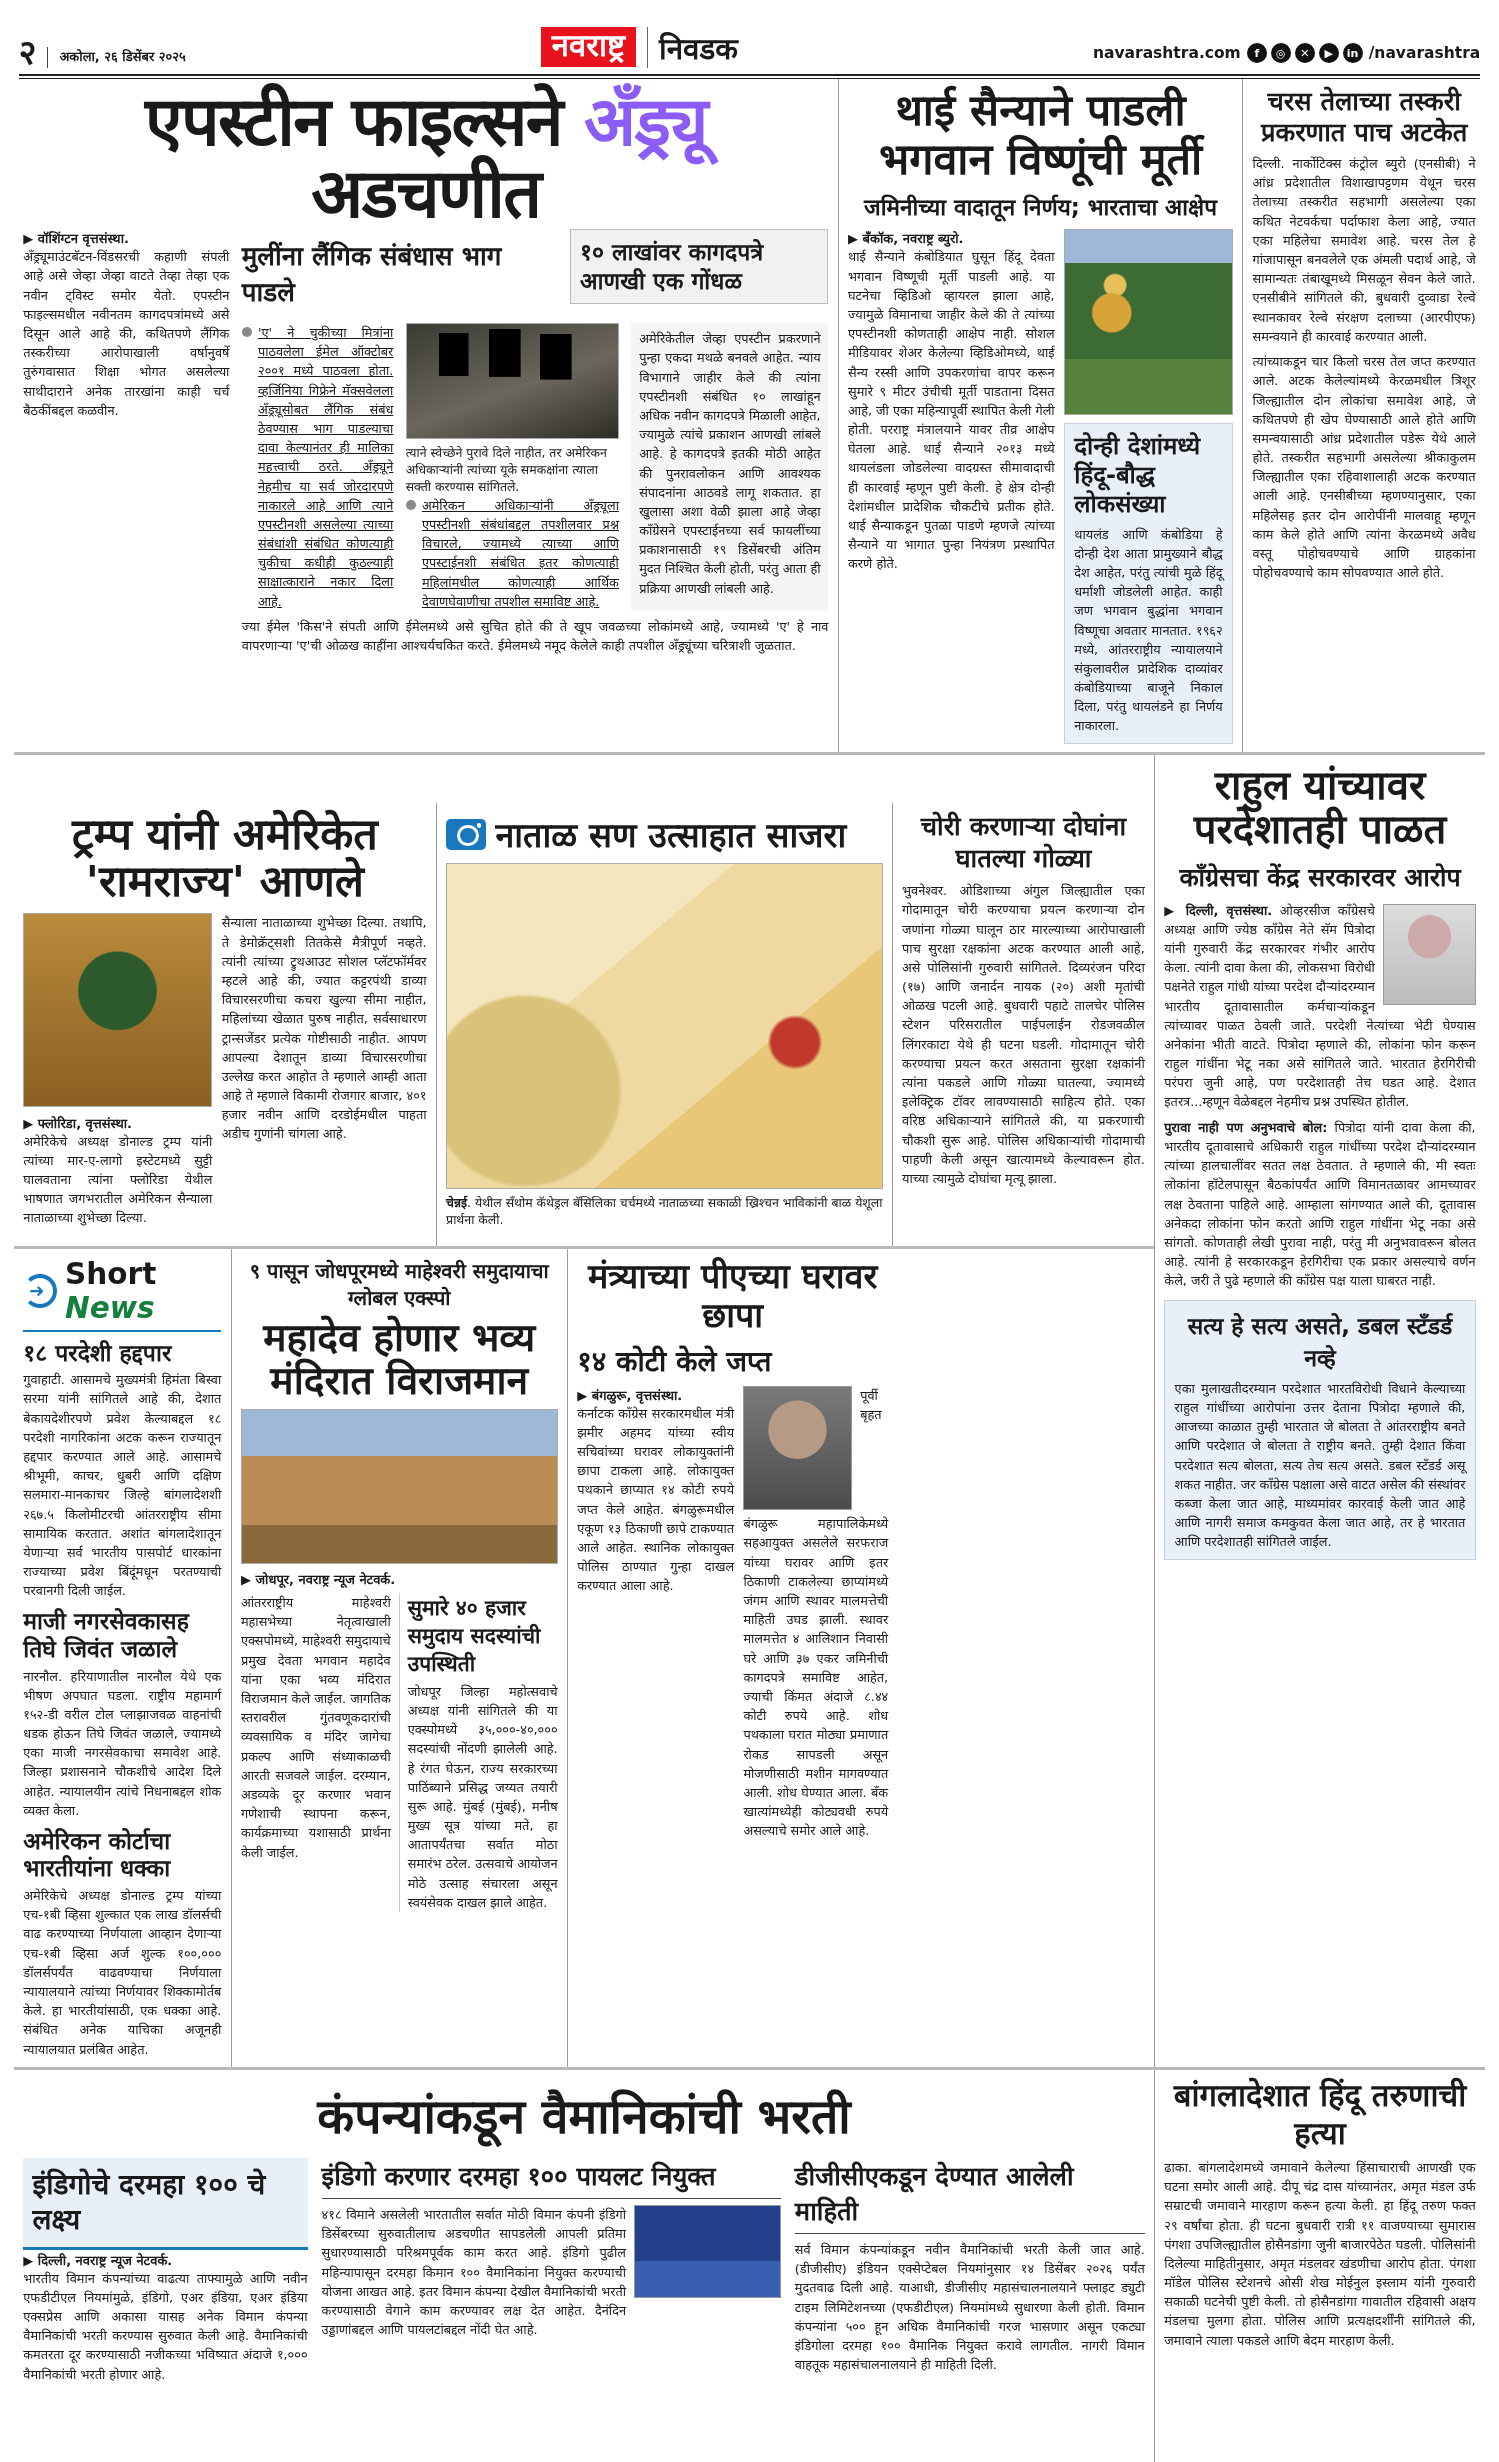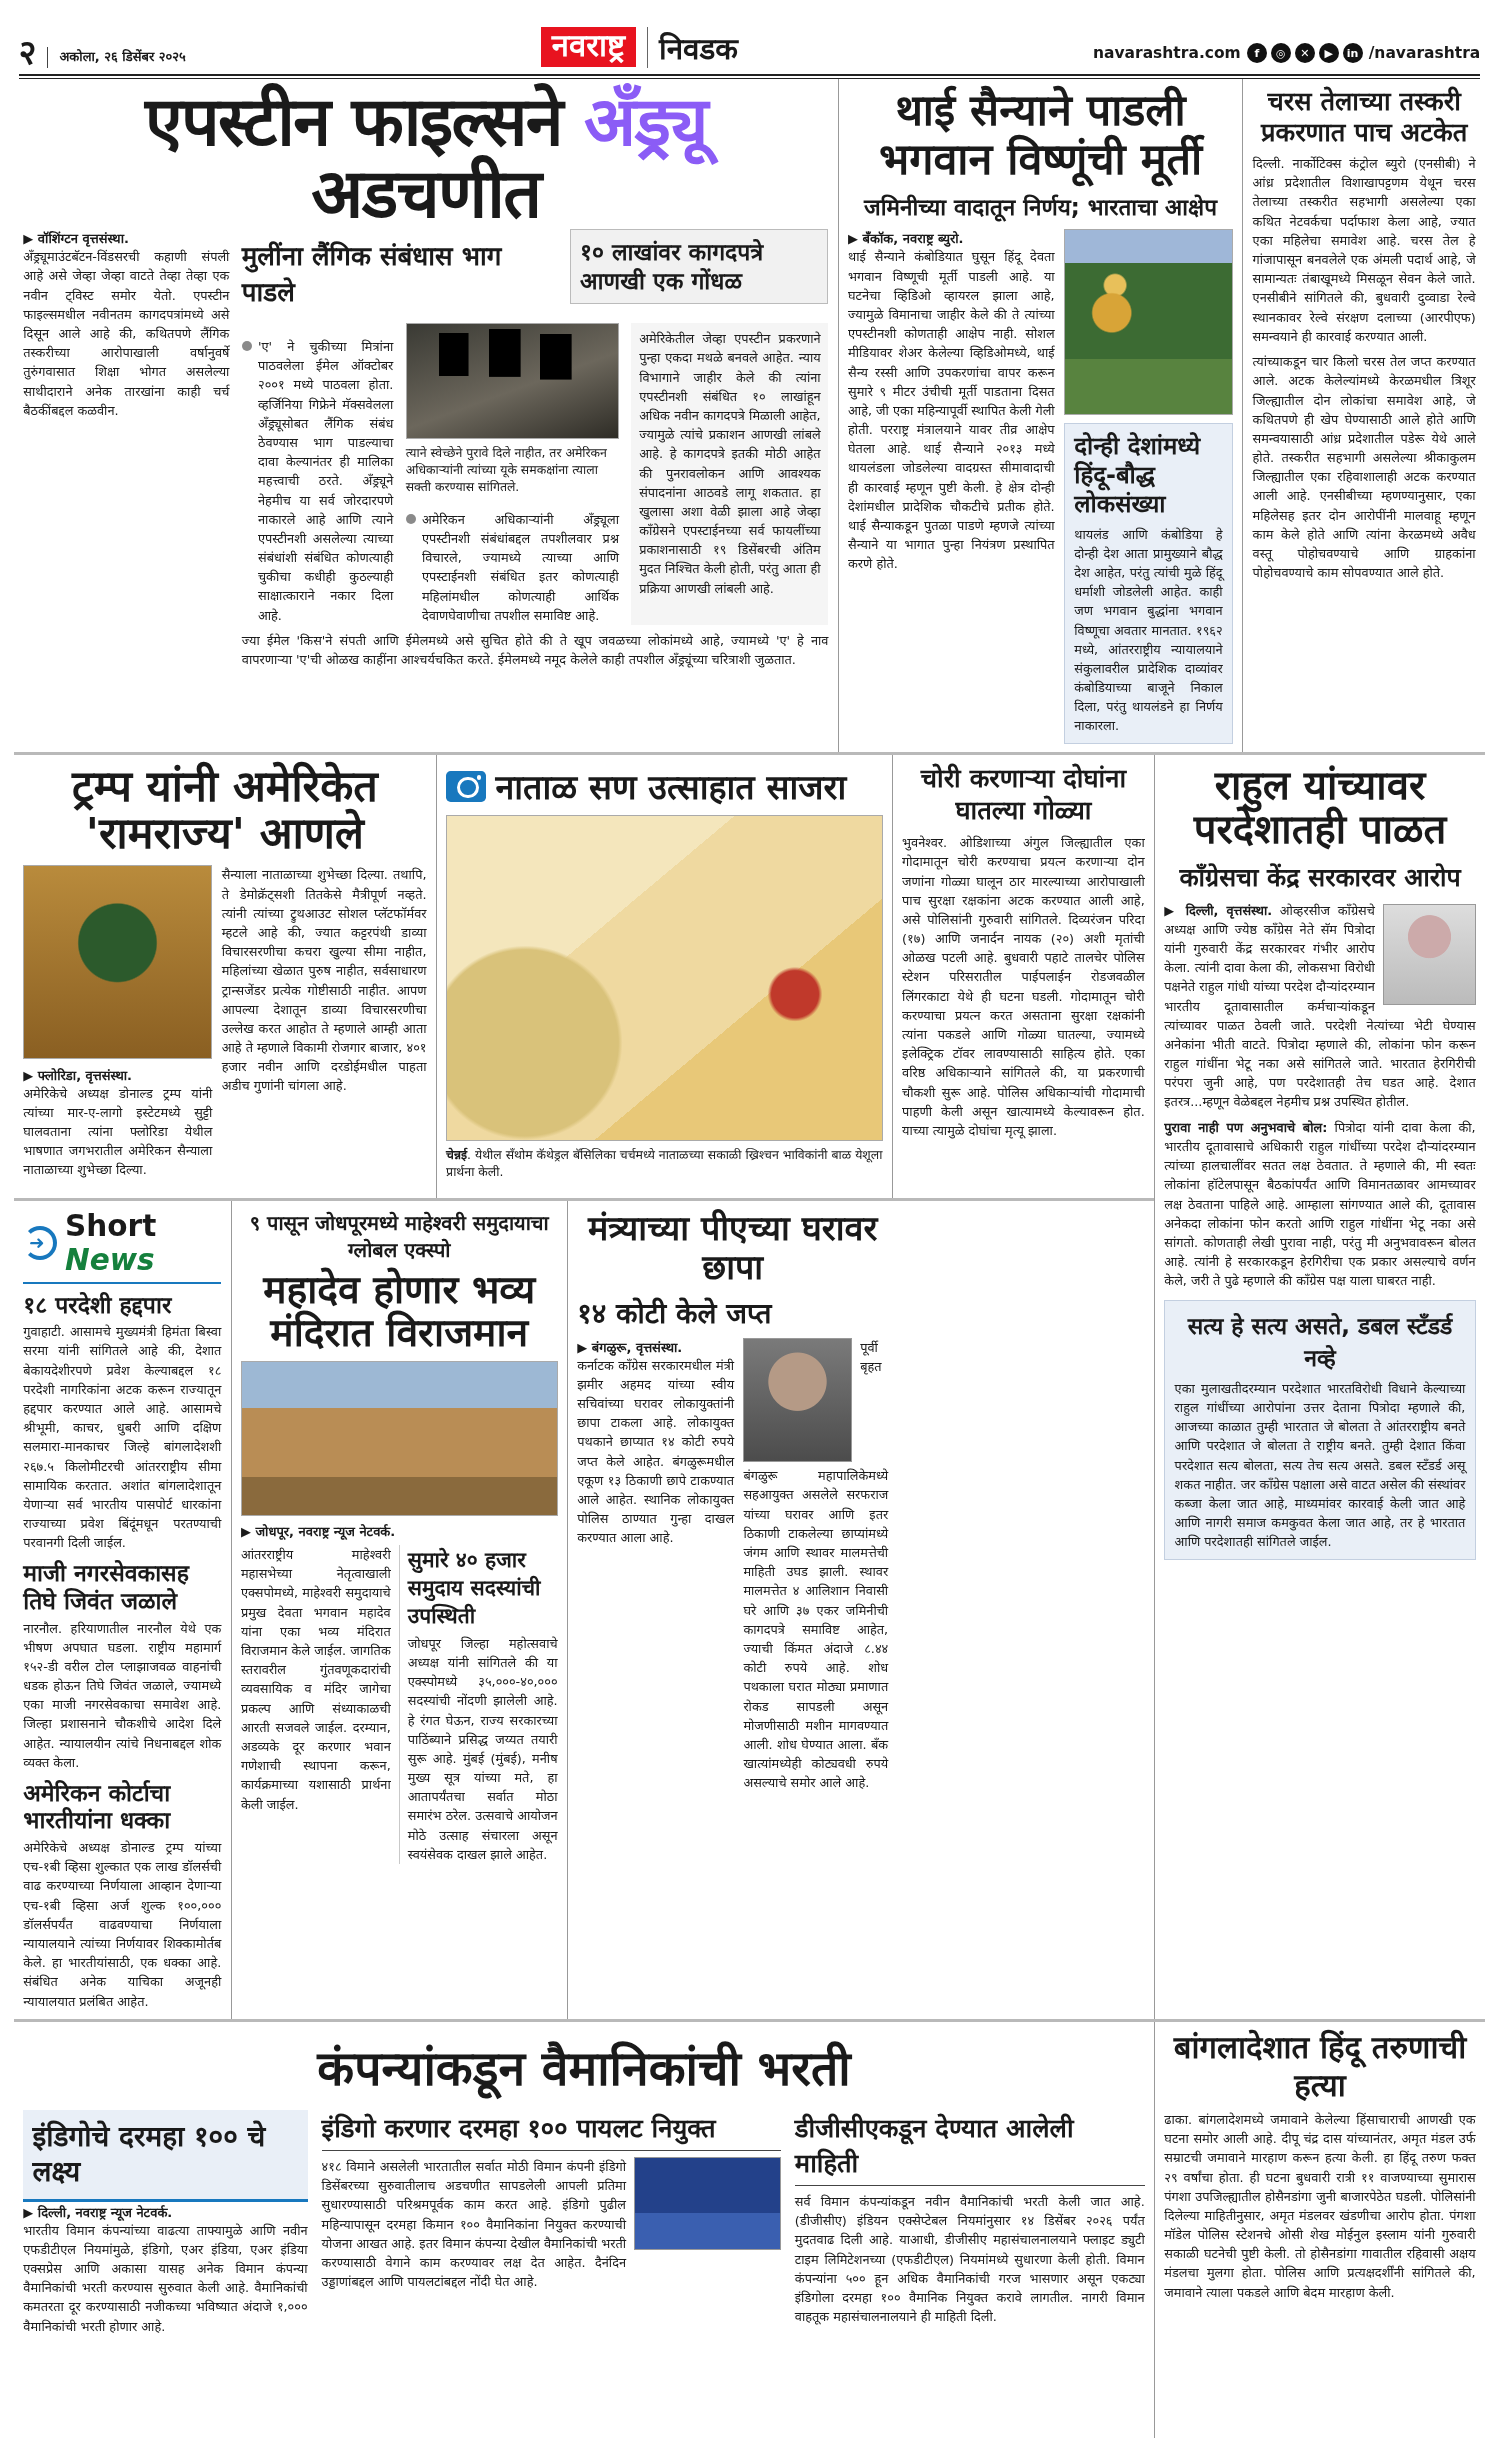--- a/index.html
+++ b/index.html
@@ -42,37 +42,37 @@
   .ep-colA { width:27%; }
   .ep-colB { width:38%; }
   .ep-colC { width:35%; }
   .graybox { background:#f1f1f1; border:0.8px solid #bbb; padding:7.8px 9.3px; }
   .graybox h3 { font-size:23px; font-weight:bold; line-height:1.25; }
   .ep-photo { height:116px; background:
       linear-gradient(#000 0 0) 18% 12%/14% 38% no-repeat,
       linear-gradient(#000 0 0) 46% 8%/15% 42% no-repeat,
       linear-gradient(#000 0 0) 74% 14%/15% 40% no-repeat,
       linear-gradient(160deg,#3a3a34,#6c675c 55%,#2e2c26); }
-  .bullet { display:flex; gap:6.2px; margin-top:14px; }
+  .bullet { display:flex; gap:6.2px; margin-top:0;text-decoration:underline; }
   .bullet .dot { width:10px; height:10px; border-radius:50%; background:#8a8a8a; flex:0 0 auto; margin-top:3.9px; }
 
   .thai { width:27.5%; }
   .thai h1 { font-size:43px; font-weight:bold; text-align:center; line-height:1.12; }
   .thai h2 { font-size:22.5px; font-weight:bold; text-align:center; margin:7.8px 0; }
   .thai-flex { display:flex; gap:9.3px; }
   .thai-photo { height:186px; background:radial-gradient(circle at 28% 45%, #d8a437 0 12%, transparent 13%), radial-gradient(circle at 30% 30%, #e8c05a 0 6%, transparent 7%), linear-gradient(#9fb7d8 0 18%, #3c6b33 18% 70%, #58833f 70% 100%); }
   .bluebox { background:#e9eff7; border:0.8px solid #c3cfe0; padding:7.8px 9.3px; margin-top:7.8px; }
   .bluebox h3 { font-size:24px; font-weight:bold; line-height:1.2; margin-bottom:6.2px; }
 
   .charas { width:16.5%; }
   .charas h1 { font-size:25.6px; font-weight:bold; text-align:center; line-height:1.2; margin-bottom:6.2px; }
 
   
   .midwrap { display:flex; border-top:3.1px solid #b9b9b9; }
-  .mid-left { width:77.5%; }
+  .mid-left { width:77.5%;margin-top:48px; }
   .rahul { width:22.5%; padding:7.8px 9.3px; border-left:0.8px solid #999; }
   .rowB { display:flex; min-height:446px; border-bottom:3.1px solid #b9b9b9; }
   .rowC { display:flex; min-height:365px; }
 
   .trump { width:37%; }
   .trump h1 { font-size:43px; font-weight:bold; text-align:center; line-height:1.1; margin-bottom:7.8px; }
   .trump-flex { display:flex; gap:9.3px; }
   .trump-photo { height:194px; background:radial-gradient(circle at 50% 40%, #2c5a2c 0 26%, transparent 27%), linear-gradient(#b98b3c, #8a5f22); }
 
   .xmas { width:40%; }

